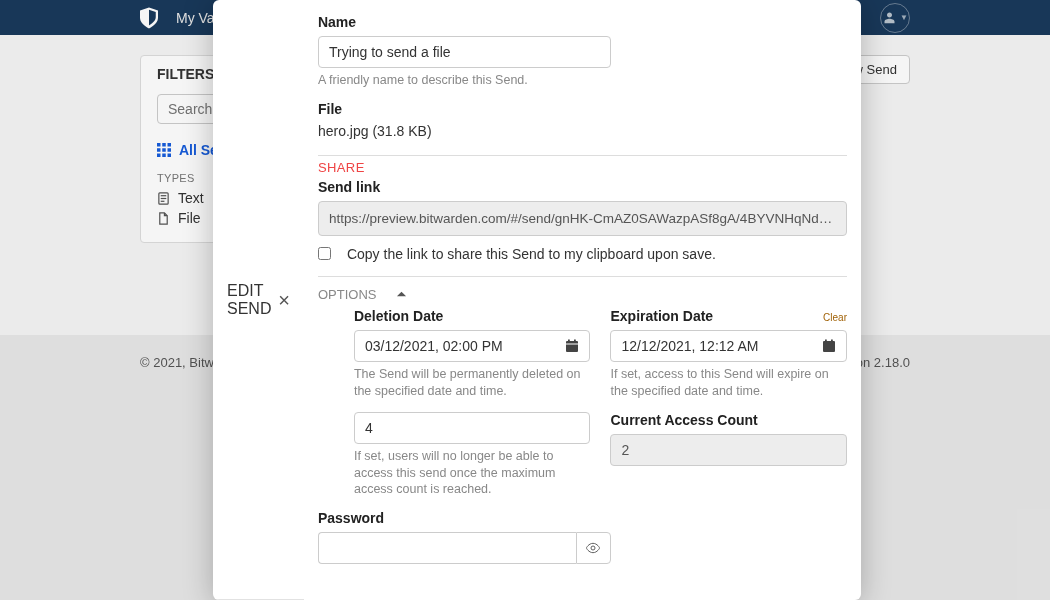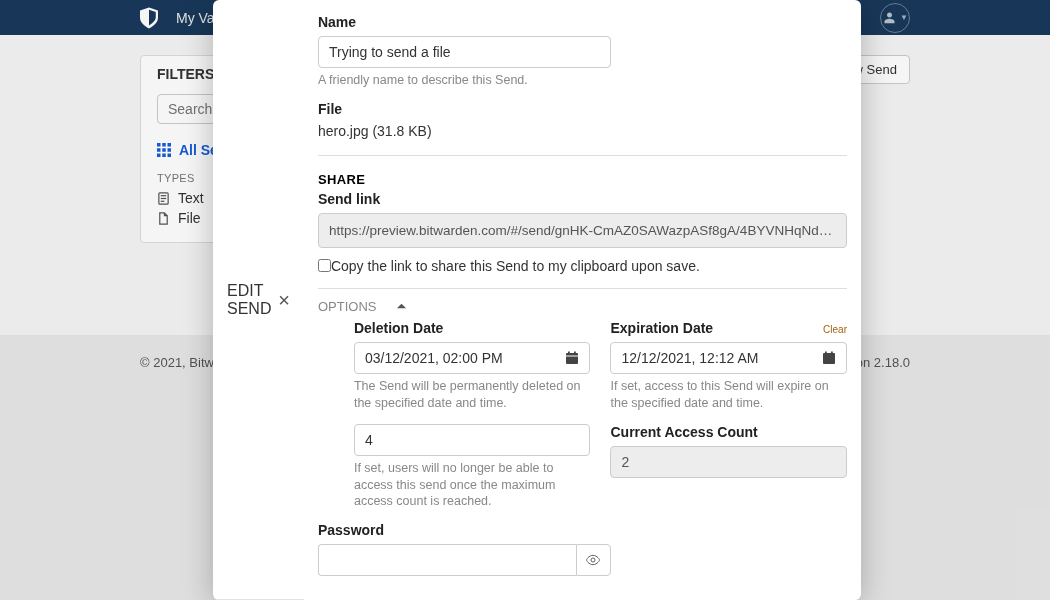--- a/index.html
+++ b/index.html
@@ -118,26 +118,26 @@
 .form-input {
   width: 100%; padding: 7px 10px;
   border: 1px solid #ccc; border-radius: 4px;
   font-size: 14px; color: #333; background: #fff;
 }
 .form-input[readonly], .form-input.readonly { background: #ededed; color: #555; }
 .helper-text { font-size: 12.5px; color: #888; margin-top: 4px; line-height: 1.35; }
 .name-wrap { width: 293px; }
 .file-info { font-size: 14px; color: #333; margin-top: 3px; }
 .section-label {
-  font-size: 13px; color: #000000; letter-spacing: 0.4px;
+  font-size: 13px; color: #ef4444; letter-spacing: 0.4px;
   border-top: 1px solid #ddd;
-  padding-top: 16px; margin-top: 16px; font-weight: bold;
+  padding-top: 4px; margin-top: 16px;
 }
 .link-row { width: 100%; padding: 9px 10px; background: #ededed; border: 1px solid #ccc; border-radius: 4px; font-size: 13.5px; color: #555; margin-top: 6px; overflow: hidden; white-space: nowrap; text-overflow: ellipsis; }
-.checkbox-row { display: flex; align-items: center; gap: 0; font-size: 14px; margin-top: 10px; margin-bottom: 14px; }
+.checkbox-row { display: flex; align-items: center; gap: 16px; font-size: 14px; margin-top: 10px; margin-bottom: 14px; }
 .checkbox-row input { width: 13px; height: 13px; }
 .options-toggle {
   display: flex; align-items: center; gap: 20px;
   font-size: 13px; color: #888;
   padding-top: 10px; margin-bottom: 6px;
 }
 .chev-up { width: 11px; height: 11px; fill: #555; }
 .two-col { display: flex; gap: 20px; margin-left: 36px; }
 .col { flex: 1; }
 .col-head { display: flex; justify-content: space-between; align-items: baseline; }

